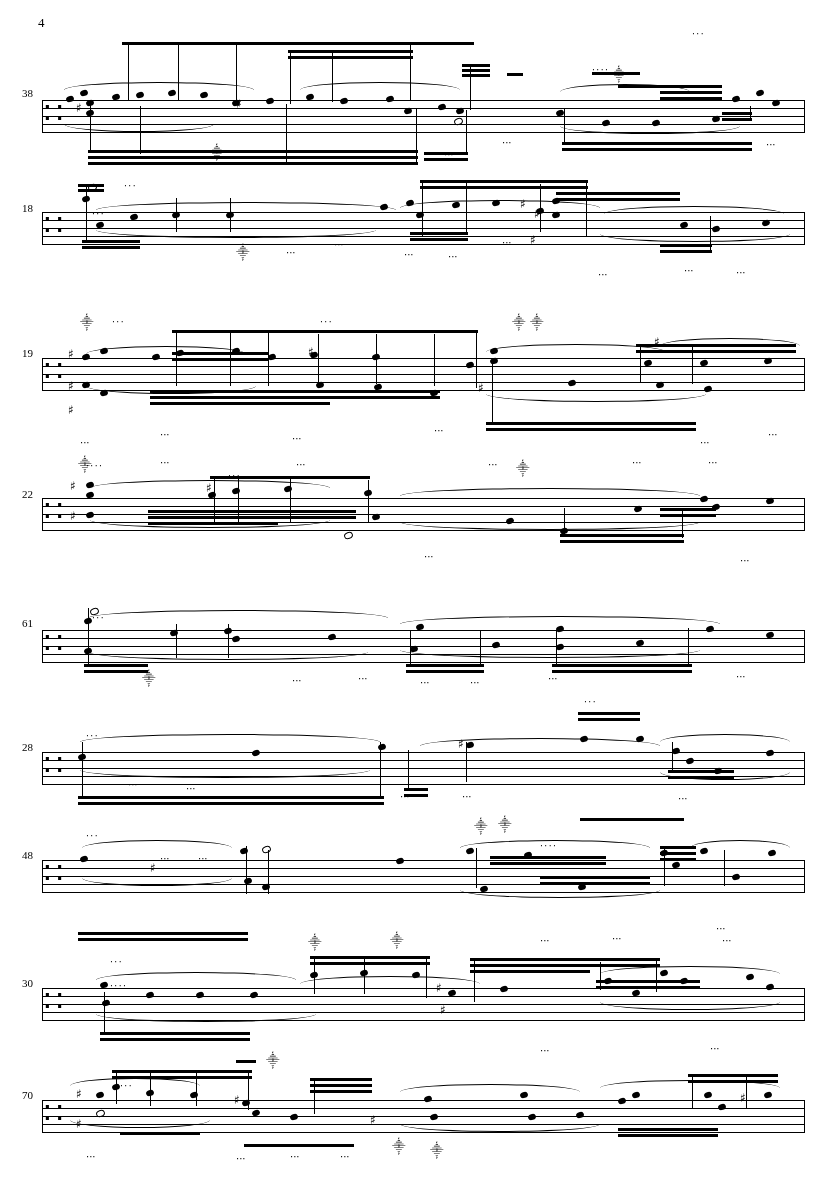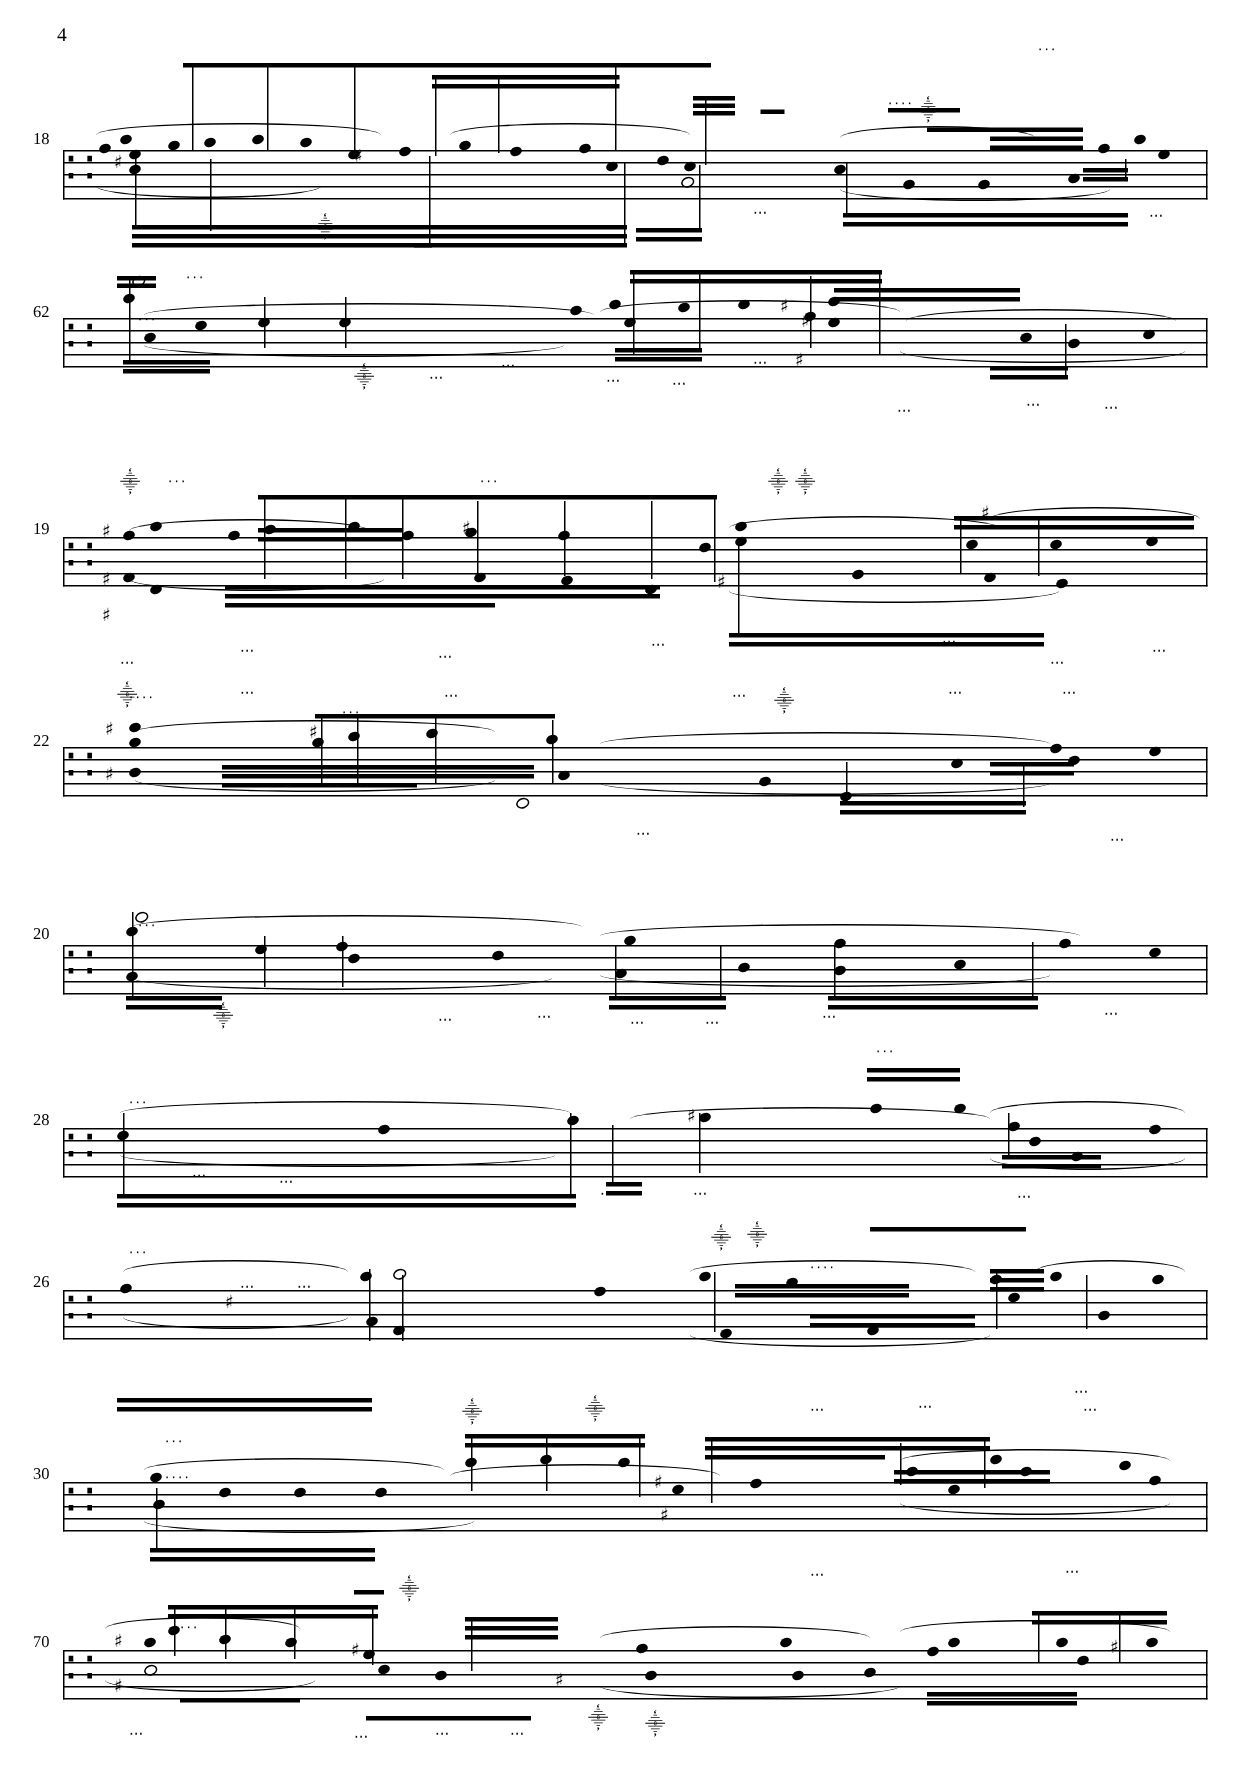--- a/index.html
+++ b/index.html
@@ -158,21 +158,21 @@
   }
 </style>
 </head>
 <body>
 
 <div class="page">
 
   <div class="page-number">4</div>
 
   <div class="system" style="top:78px;">
-    <div class="measure-number" style="top:10px;">18</div>
+    <div class="measure-number" style="top:10px;">38</div>
     <div class="staff" style="top:22px;">
       <div class="line l0"></div>
         <div class="line l1"></div>
         <div class="line l2"></div>
         <div class="line l3"></div>
         <div class="line l4"></div>
       <div class="barline-left"></div>
         <div class="barline-right"></div>
     </div>
     <div class="clef" style="top:20px;">∷</div>
@@ -255,21 +255,21 @@
       <div class="dots" style="left:692px; top:-48px;">···</div>
       <div class="rest" style="left:612px; top:-10px;">⸎</div>
       <div class="rest" style="left:210px; top:68px;">⸎</div>
       <div class="tremolo" style="left:444px; top:72px;">···</div>
       <div class="tremolo" style="left:502px; top:60px;">···</div>
       <div class="tremolo" style="left:766px; top:62px;">···</div>
     </div>
   </div>
 
   <div class="system" style="top:190px;">
-    <div class="measure-number" style="top:13px;">62</div>
+    <div class="measure-number" style="top:13px;">18</div>
     <div class="staff" style="top:22px;">
       <div class="line l0"></div>
         <div class="line l1"></div>
         <div class="line l2"></div>
         <div class="line l3"></div>
         <div class="line l4"></div>
       <div class="barline-left"></div>
         <div class="barline-right"></div>
     </div>
     <div class="clef" style="top:20px;">∷</div>
@@ -489,21 +489,21 @@
       <div class="tremolo" style="left:296px; top:-8px;">···</div>
       <div class="tremolo" style="left:488px; top:-8px;">···</div>
       <div class="tremolo" style="left:632px; top:-10px;">···</div>
       <div class="tremolo" style="left:708px; top:-10px;">···</div>
       <div class="tremolo" style="left:424px; top:84px;">···</div>
       <div class="tremolo" style="left:740px; top:88px;">···</div>
     </div>
   </div>
 
   <div class="system" style="top:608px;">
-    <div class="measure-number" style="top:10px;">20</div>
+    <div class="measure-number" style="top:10px;">61</div>
     <div class="staff" style="top:22px;">
       <div class="line l0"></div>
         <div class="line l1"></div>
         <div class="line l2"></div>
         <div class="line l3"></div>
         <div class="line l4"></div>
       <div class="barline-left"></div>
         <div class="barline-right"></div>
     </div>
     <div class="clef" style="top:20px;">∷</div>
@@ -608,21 +608,21 @@
       <div class="dots" style="left:584px; top:-22px;">···</div>
       <div class="tremolo" style="left:128px; top:60px;">···</div>
       <div class="tremolo" style="left:186px; top:64px;">···</div>
       <div class="tremolo" style="left:400px; top:72px;">···</div>
       <div class="tremolo" style="left:462px; top:72px;">···</div>
       <div class="tremolo" style="left:678px; top:74px;">···</div>
     </div>
   </div>
 
   <div class="system" style="top:828px;">
-    <div class="measure-number" style="top:22px;">26</div>
+    <div class="measure-number" style="top:22px;">48</div>
     <div class="staff" style="top:32px;">
       <div class="line l0"></div>
         <div class="line l1"></div>
         <div class="line l2"></div>
         <div class="line l3"></div>
         <div class="line l4"></div>
       <div class="barline-left"></div>
         <div class="barline-right"></div>
     </div>
     <div class="clef" style="top:30px;">∷</div>

